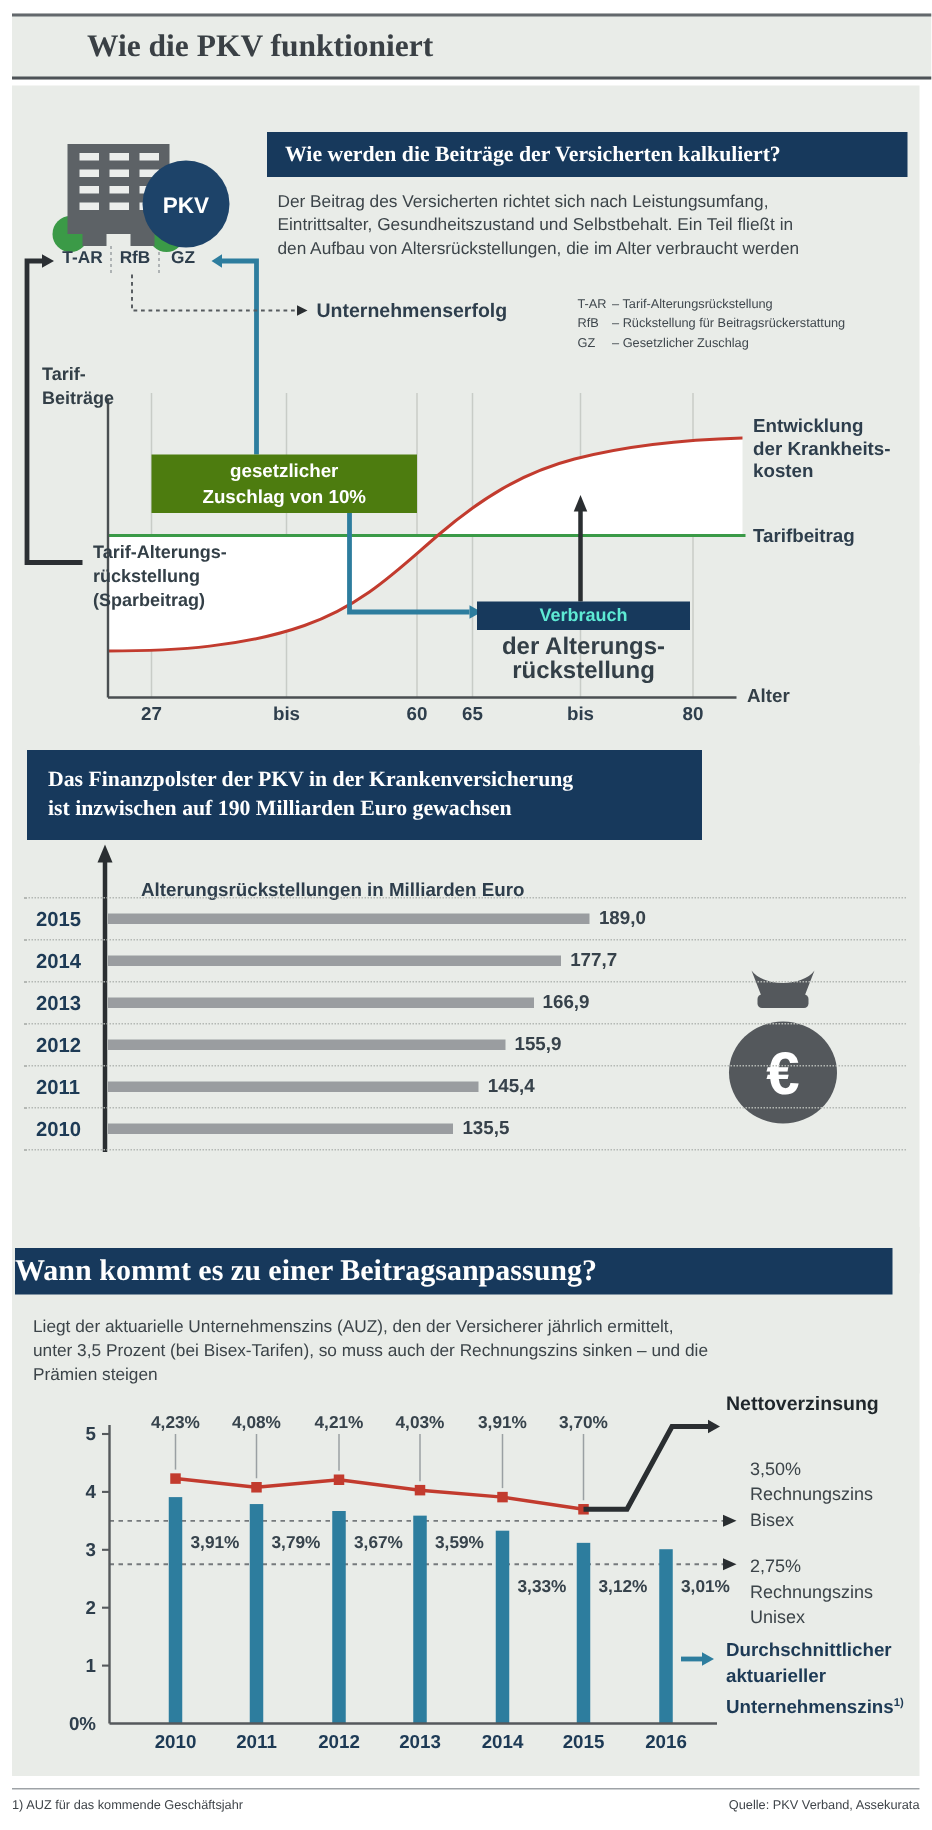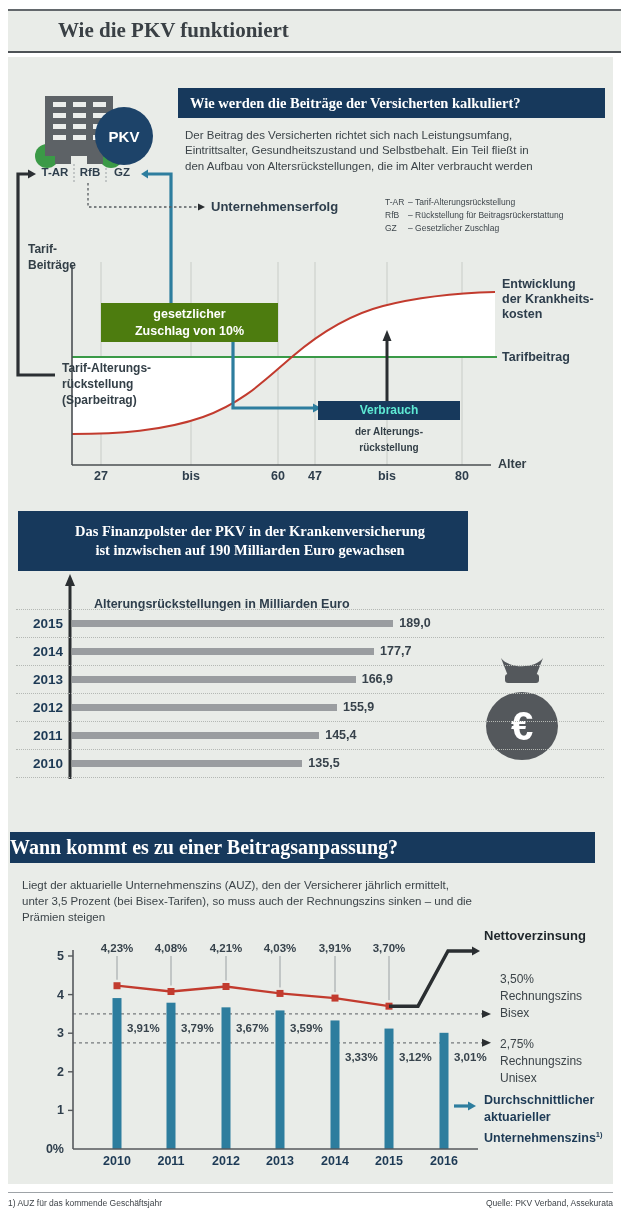--- a/index.html
+++ b/index.html
@@ -129,33 +129,33 @@
 kosten</div>
     <div class="abs blab" style="left:494px;top:293px;font-size:12.5px;">Tarifbeitrag</div>
     <div class="abs ml semi" style="left:54px;top:303px;font-size:12px;line-height:16px;">Tarif-Alterungs-
 rückstellung
 (Sparbeitrag)</div>
 
     <div class="abs ml" style="left:93px;top:246px;width:177px;height:39px;background:#4d7c0f;color:#fff;font-weight:bold;font-size:12.5px;line-height:16.5px;text-align:center;padding-top:3px;box-sizing:border-box;">gesetzlicher
 Zuschlag von 10%</div>
 
     <div class="abs" style="left:310px;top:344px;width:142px;height:19px;background:#17395c;color:#5eead4;font-weight:bold;font-size:12px;line-height:19px;text-align:center;">Verbrauch</div>
-    <div class="abs ml semi" style="left:310px;top:367px;width:142px;text-align:center;font-size:10px;line-height:16px;">der Alterungs-
+    <div class="abs ml semi" style="left:310px;top:367px;width:142px;text-align:center;font-size:16px;line-height:16px;">der Alterungs-
 rückstellung</div>
 
     <span class="abs blab" style="left:75px;top:412px;width:36px;text-align:center;font-size:12.5px;">27</span>
     <span class="abs blab" style="left:165px;top:412px;width:36px;text-align:center;font-size:12.5px;">bis</span>
     <span class="abs blab" style="left:252px;top:412px;width:36px;text-align:center;font-size:12.5px;">60</span>
-    <span class="abs blab" style="left:289px;top:412px;width:36px;text-align:center;font-size:12.5px;">47</span>
+    <span class="abs blab" style="left:289px;top:412px;width:36px;text-align:center;font-size:12.5px;">65</span>
     <span class="abs blab" style="left:361px;top:412px;width:36px;text-align:center;font-size:12.5px;">bis</span>
     <span class="abs blab" style="left:436px;top:412px;width:36px;text-align:center;font-size:12.5px;">80</span>
     <span class="abs semi" style="left:490px;top:400px;font-size:12.5px;">Alter</span>
   </div>
 
-  <div class="panel" style="top:508px;height:352px;text-align:center;">
+  <div class="panel" style="top:497px;height:352px;">
     <div class="abs hdrbox ml" style="left:10px;top:3px;width:450px;height:60px;font-size:14.5px;line-height:19px;padding:11px 0 0 14px;box-sizing:border-box;">Das Finanzpolster der PKV in der Krankenversicherung
 ist inzwischen auf 190 Milliarden Euro gewachsen</div>
     <div class="abs blab" style="left:86px;top:89px;font-size:12.5px;">Alterungsrückstellungen in Milliarden Euro</div>
     <svg class="abs" style="left:0;top:0;" width="605" height="292">
       <line x1="62" y1="76" x2="62" y2="271" stroke="#2a2e31" stroke-width="3"></line>
       <polygon points="57,78 67,78 62,66" fill="#2a2e31"></polygon>
 
       <g transform="translate(468,146)">
         <path d="M25,4 C33,15 59,15 67,4 L60,22 L32,22 Z" fill="#54585c"></path>
         <rect x="29" y="20" width="34" height="9" rx="3" fill="#54585c"></rect>

